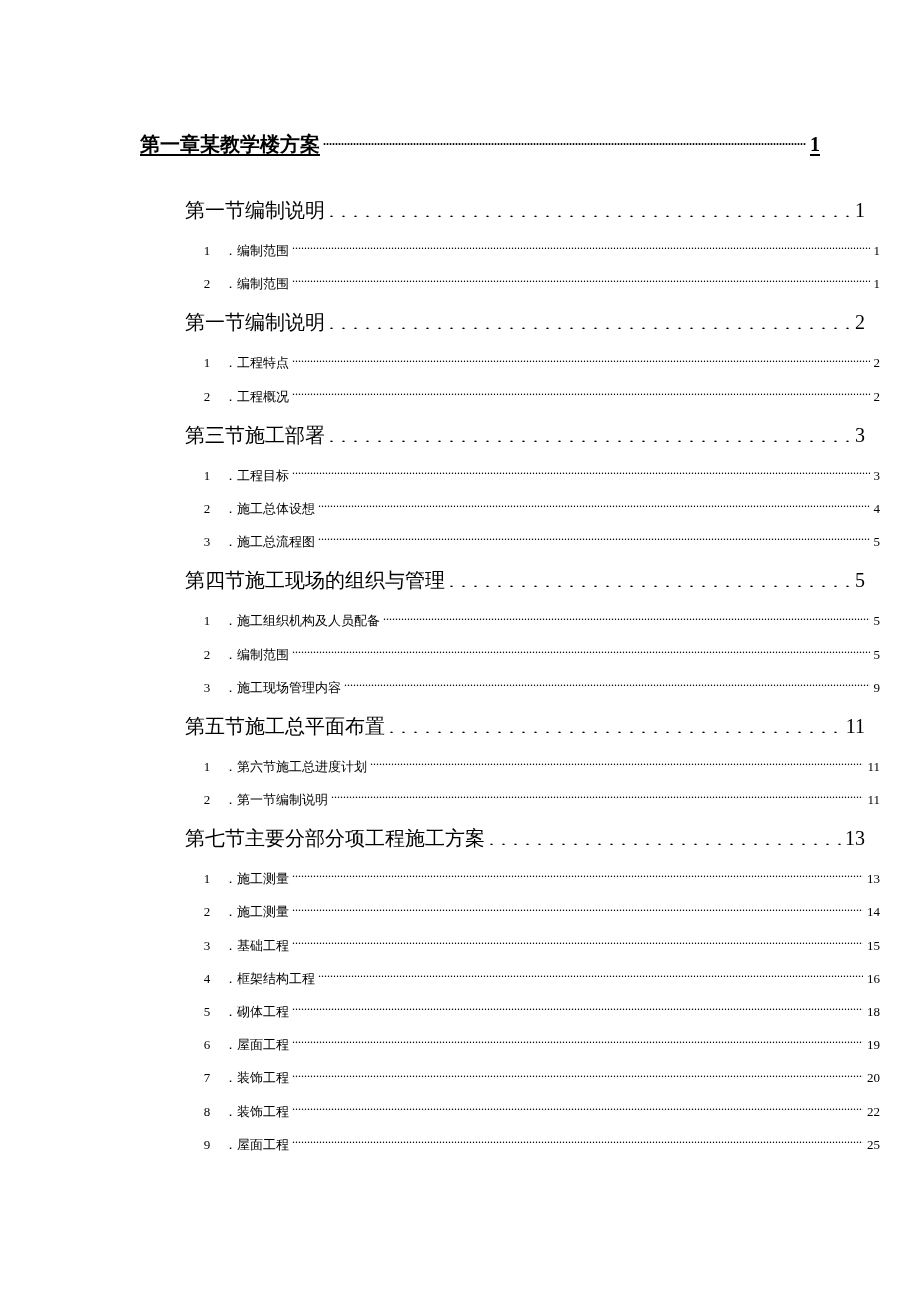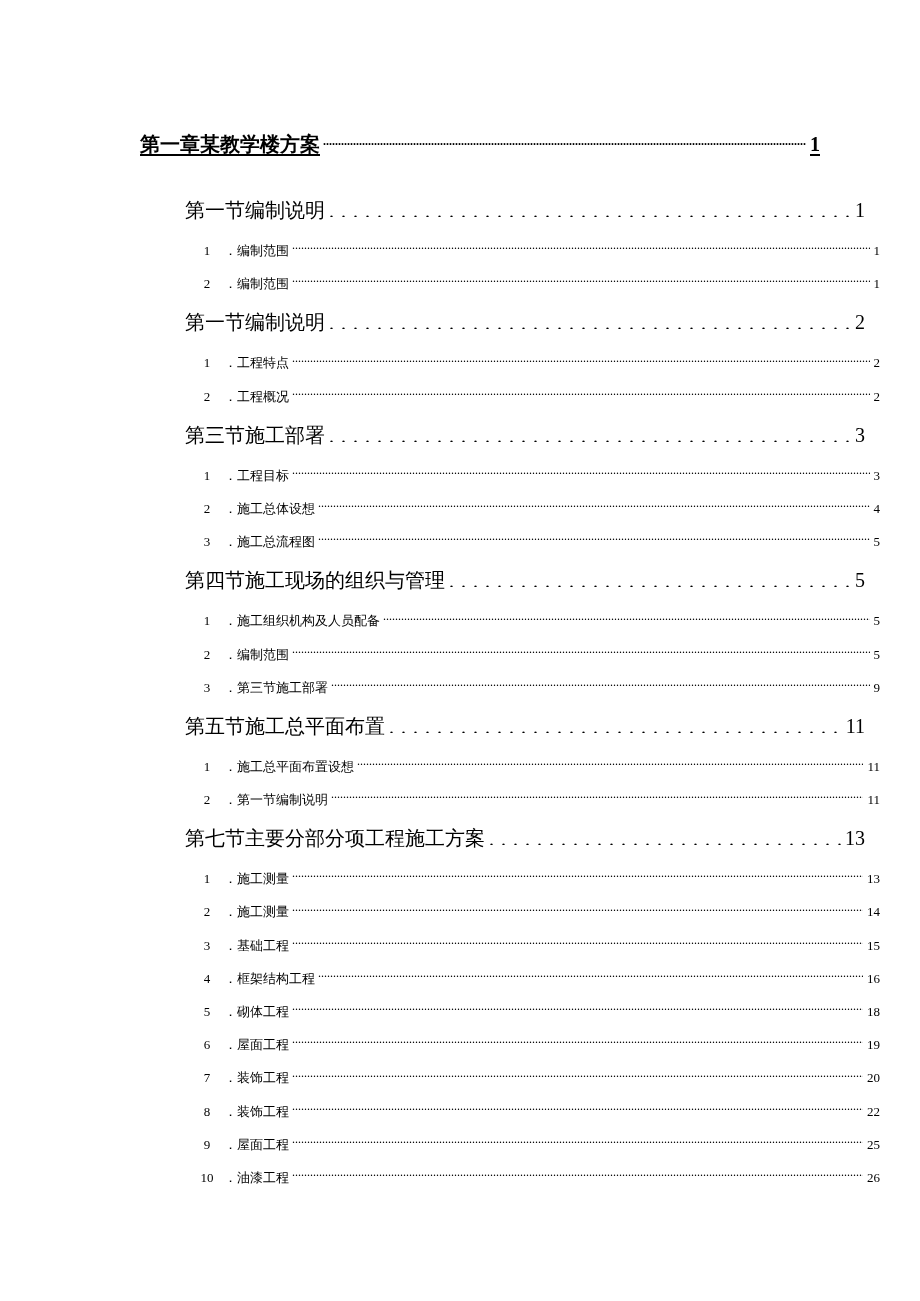--- a/index.html
+++ b/index.html
@@ -174,33 +174,33 @@
     <span class="toc-page">5</span>
   </div>
   <div class="toc-level-3 row">
     <span class="toc-num">2</span>
     <span class="toc-title">．编制范围</span>
     <span class="toc-dots-fine"></span>
     <span class="toc-page">5</span>
   </div>
   <div class="toc-level-3 row">
     <span class="toc-num">3</span>
-    <span class="toc-title">．第三节施工部署</span>
+    <span class="toc-title">．施工现场管理内容</span>
     <span class="toc-dots-fine"></span>
     <span class="toc-page">9</span>
   </div>
 
   <div class="toc-level-2 row">
     <span class="toc-title">第五节施工总平面布置</span>
     <span class="toc-dots"></span>
     <span class="toc-page">11</span>
   </div>
   <div class="toc-level-3 row">
     <span class="toc-num">1</span>
-    <span class="toc-title">．施工总平面布置设想</span>
+    <span class="toc-title">．第六节施工总进度计划</span>
     <span class="toc-dots-fine"></span>
     <span class="toc-page">11</span>
   </div>
   <div class="toc-level-3 row">
     <span class="toc-num">2</span>
     <span class="toc-title">．第一节编制说明</span>
     <span class="toc-dots-fine"></span>
     <span class="toc-page">11</span>
   </div>
 
@@ -257,20 +257,14 @@
     <span class="toc-title">．装饰工程</span>
     <span class="toc-dots-fine"></span>
     <span class="toc-page">22</span>
   </div>
   <div class="toc-level-3 row">
     <span class="toc-num">9</span>
     <span class="toc-title">．屋面工程</span>
     <span class="toc-dots-fine"></span>
     <span class="toc-page">25</span>
   </div>
-  <div class="toc-level-3 row">
-    <span class="toc-num">10</span>
-    <span class="toc-title">．油漆工程</span>
-    <span class="toc-dots-fine"></span>
-    <span class="toc-page">26</span>
-  </div>
 
 </div>
 
 </body></html>

